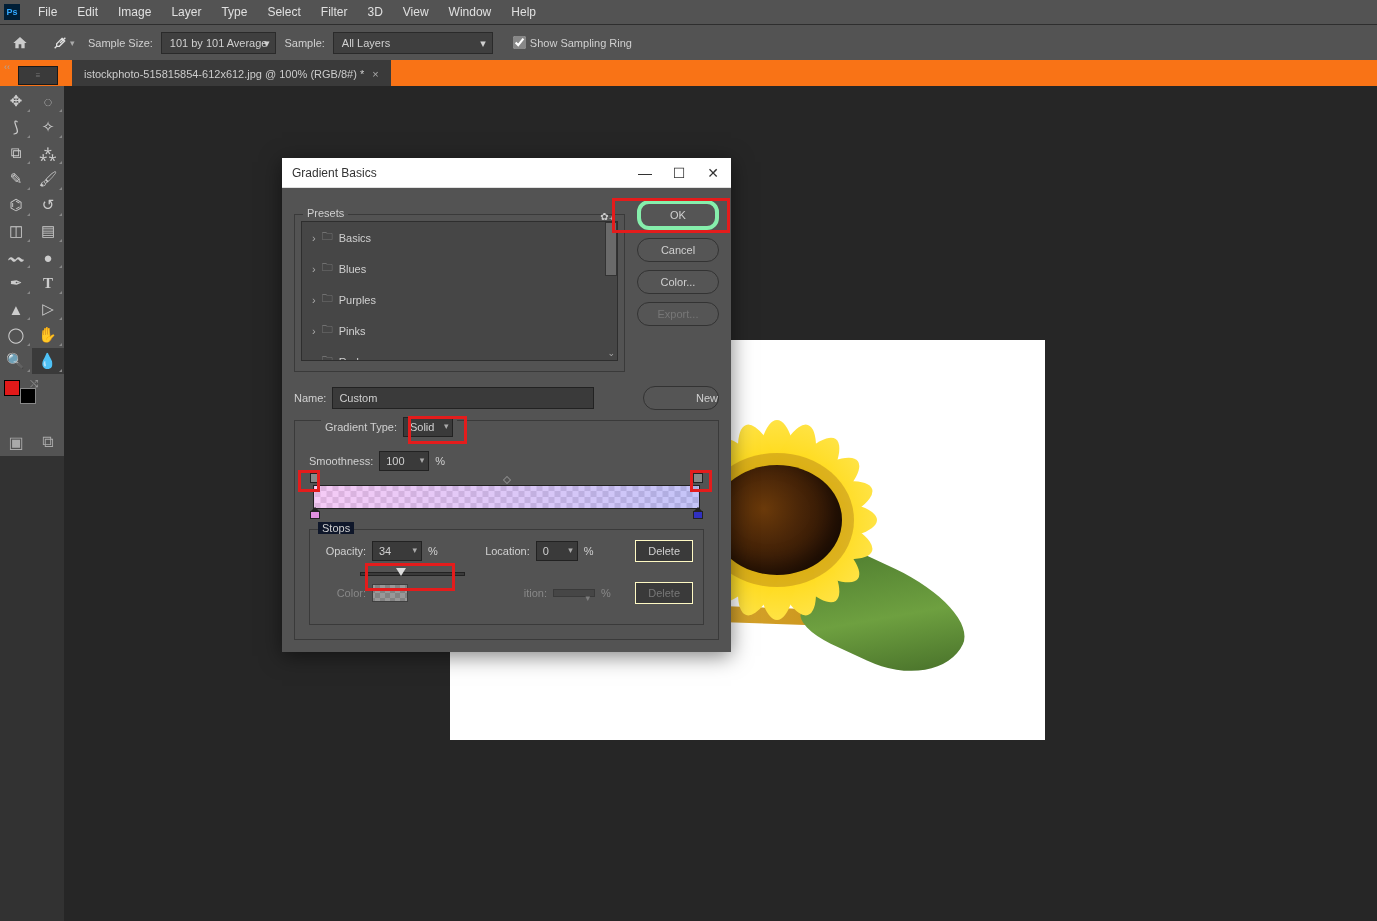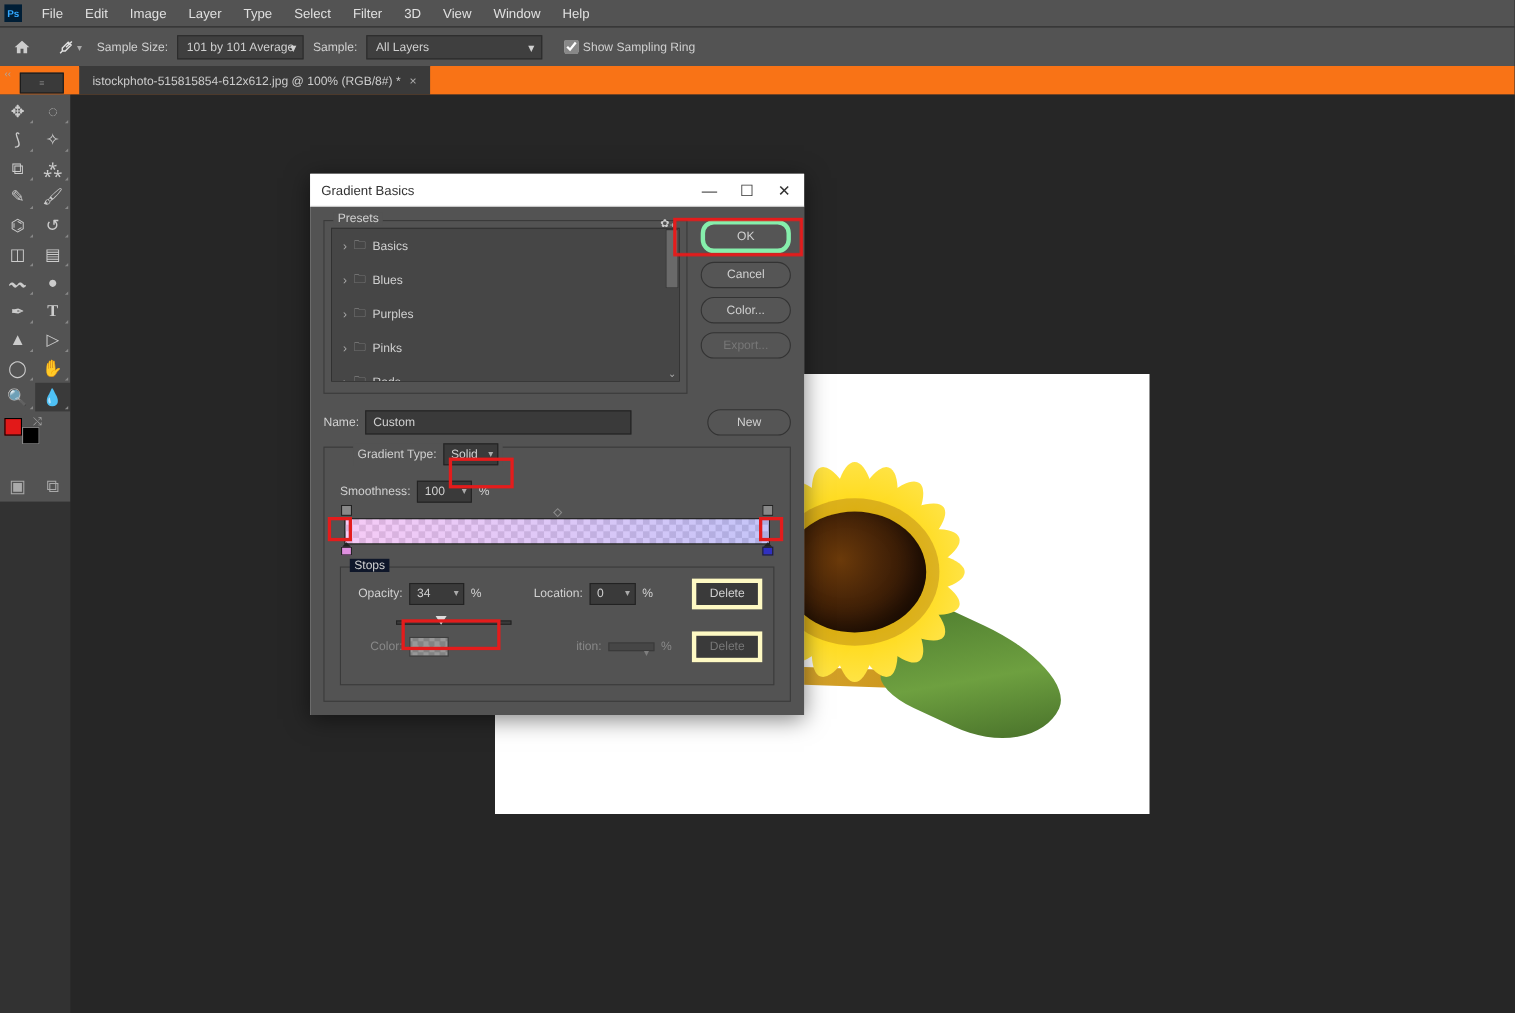--- a/index.html
+++ b/index.html
@@ -69,22 +69,22 @@
     .folder-chevron { color: #aaa; }
     .folder-icon { color: #999; }
     .preset-scroll { position: absolute; right: 0; top: 0; width: 12px; height: 54px; background: #6a6a6a; border: 1px solid #333; }
     .list-chevron { position:absolute; bottom:2px; right:2px; color:#aaa; font-size:9px;}
     .dlg-btn { background: #555; border: 1px solid #333; border-radius: 12px; color: #d0d0d0; font-size: 11px; padding: 5px 0; text-align: center; cursor: pointer; }
     .dlg-btn.primary { border: 4px solid #86efac; }
     .dlg-btn.disabled { color: #777; }
     
     .name-row { display: flex; align-items: center; gap: 6px; margin: 14px 0 10px 0; }
     .name-row label { font-size: 11px; }
-    .name-input { background: #3a3a3a; border: 1px solid #222; color: #d0d0d0; padding: 4px 6px; width: 242px; font-size: 11px; }
-    .new-btn { margin-left: auto; }
+    .name-input { background: #3a3a3a; border: 1px solid #222; color: #d0d0d0; padding: 4px 6px; width: 262px; font-size: 11px; }
+    .new-btn { margin-left: auto; text-align: right; }
     
     .grad-section { border: 1px solid #3a3a3a; padding: 14px; margin-top: 6px; position: relative; }
     .gtype-row, .smooth-row { display: flex; align-items: center; gap: 6px; font-size: 11px; margin-bottom: 8px; }
     .small-select { background: #3a3a3a; border: 1px solid #222; color: #d0d0d0; padding: 3px 18px 3px 6px; font-size: 11px; position: relative; }
     .small-select::after { content: '▾'; position: absolute; right: 4px; color: #aaa; font-size: 9px; }
     .small-num { background: #3a3a3a; border: 1px solid #222; color: #d0d0d0; padding: 3px 18px 3px 6px; width: 50px; font-size: 11px; position:relative; }
     .small-num::after { content: '▾'; position: absolute; right: 4px; color: #aaa; font-size: 9px; }
     
     .gradient-bar { position: relative; margin: 14px 4px 20px 4px; }
     .grad-preview { height: 24px; background: 
@@ -97,21 +97,21 @@
     .color-stop { position: absolute; bottom: -14px; width: 10px; height: 12px; cursor:pointer; }
     .color-stop::before { content:''; position:absolute; top:-4px; left:1px; width:0; height:0; border-left:4px solid transparent; border-right:4px solid transparent; border-bottom:4px solid #222;}
     .color-stop .chip { width:10px; height:8px; border:1px solid #222; }
     .color-stop.left { left: -3px; } .color-stop.left .chip { background:#e090e0; }
     .color-stop.right { right: -3px; } .color-stop.right .chip { background:#3030c0; }
     
     .stops-section { border: 1px solid #3a3a3a; padding: 10px; margin-top: 2px; position: relative; }
     .stops-label { position: absolute; top: -8px; left: 8px; background: #0f172a; padding: 0 4px; font-size: 11px; }
     .stops-row { display: flex; align-items: center; gap: 6px; font-size: 11px; margin-bottom: 10px; }
     .stops-row label { min-width: 46px; text-align: right; }
-    .del-btn { background: #3a3a3a; border: 4px solid #fef9c3; color: #d0d0d0; padding: 4px 12px; font-size: 11px; margin-left: auto; }
+    .del-btn { background: #3a3a3a; border: 1px solid #fef9c3; color: #d0d0d0; padding: 4px 12px; font-size: 11px; margin-left: auto; }
     .del-btn.disabled { color: #777; }
     .slider-track { height: 4px; width: 105px; background: #3a3a3a; border: 1px solid #222; position: relative; margin-left:40px; }
     .slider-thumb { position:absolute; top:-5px; left:34%; width:0; height:0; border-left:5px solid transparent; border-right:5px solid transparent; border-top:8px solid #ddd; }
     .color-swatch-ph { width:36px; height:18px; background: repeating-conic-gradient(#ccc 0% 25%, #fff 0% 50%) 50% / 10px 10px; border:1px solid #222; opacity:.4;}
     
     
     .redbox { position: absolute; border: 3px solid #e41c1c; pointer-events: none; }
     .rb-ok { left: 612px; top: 198px; width: 118px; height: 35px; }
     .rb-type { left: 408px; top: 416px; width: 59px; height: 28px; }
     .rb-opstop-l { left: 298px; top: 470px; width: 22px; height: 22px; }
@@ -259,21 +259,21 @@
   <div class="dialog-titlebar">
     <span class="dialog-title">Gradient Basics</span>
     <div class="dialog-controls">
       <div class="dialog-ctrl">—</div>
       <div class="dialog-ctrl">☐</div>
       <div class="dialog-ctrl">✕</div>
     </div>
   </div>
   <div class="dialog-body">
     <div style="display:flex; gap:12px;">
-      <div style="flex:1;">
+      <div style="flex:1;margin-top:14px;">
         <div class="presets-section">
           <span class="presets-label">Presets</span>
           <span class="gear-btn">✿₊</span>
           <div class="preset-list">
             <div class="preset-folder">
                 <span class="folder-chevron">›</span>
                 <span class="folder-icon">🗀</span>
                 <span>Basics</span>
               </div>
             <div class="preset-folder">

